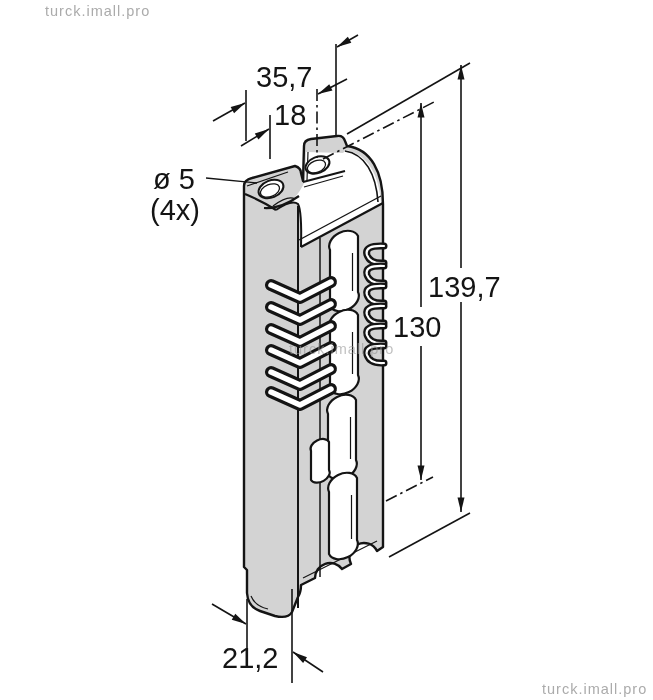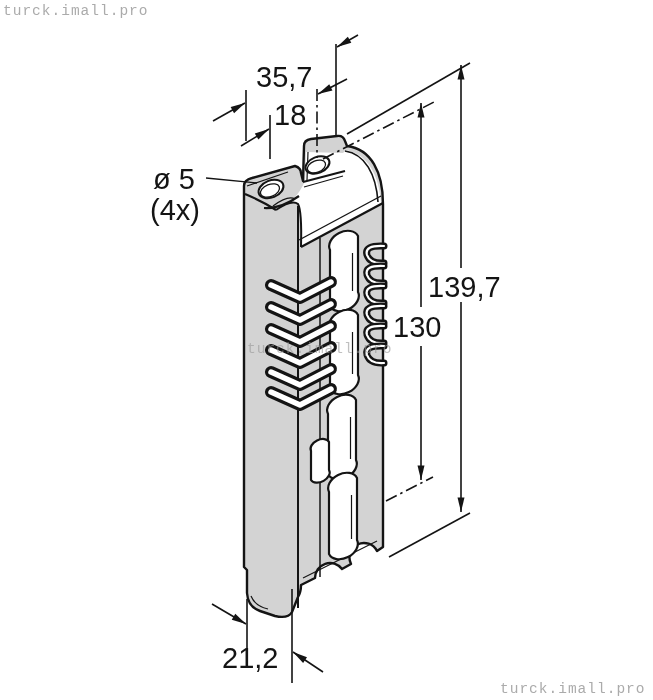--- a/index.html
+++ b/index.html
@@ -1,19 +1,19 @@
 <!DOCTYPE html>
 <html><head>
 <meta charset="utf-8">
 <style>
   html,body{margin:0;padding:0;background:#fff;}
   #stage{position:relative;width:653px;height:700px;background:#fff;overflow:hidden;
          font-family:"Liberation Sans",sans-serif;}
-  .wm{position:absolute;font-family:Liberation Mono, monospace;font-size:14.5px;
-      letter-spacing:1px;color:#ababab;white-space:nowrap;}
+  .wm{position:absolute;font-family:Liberation Sans, sans-serif;font-size:14.5px;
+      letter-spacing:1px;color:#ababab;white-space:nowrap;margin-left:42px;}
   .wm-tl{left:3px;top:3px;}
   .wm-c{left:247px;top:341px;color:rgba(150,150,150,.6);}
   .wm-br{left:500px;top:681px;}
   svg{position:absolute;left:0;top:0;}
   .outl{fill:none;stroke:#141414;}
   .dim{stroke:#141414;stroke-width:1.6;fill:none;}
   .dimthin{stroke:#141414;stroke-width:1.4;fill:none;}
   .dashdot{stroke-dasharray:12 4 2.5 4;}
   .dimtxt{font-family:"Liberation Sans",sans-serif;font-size:29px;fill:#141414;}
 </style>

